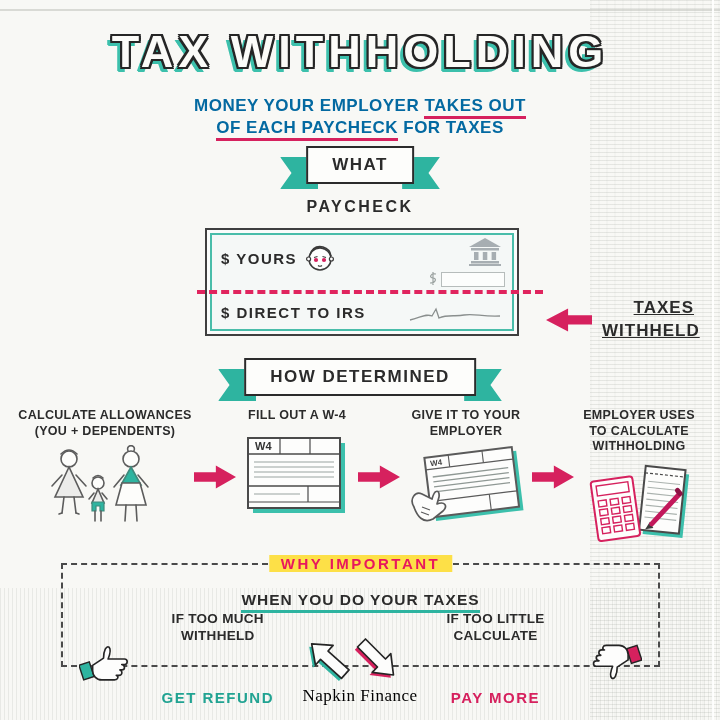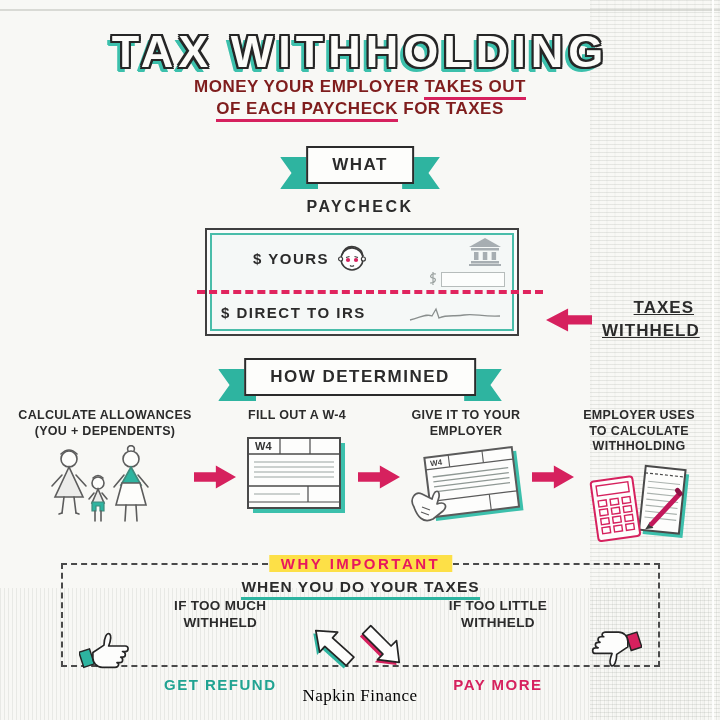--- a/index.html
+++ b/index.html
@@ -22,41 +22,41 @@
 
   
   .header{position:absolute;top:28px;left:0;right:0;text-align:center;}
   .title{
     font-size:45px;font-weight:bold;letter-spacing:5px;color:#fbfbf8;line-height:1.05;
     text-shadow:
       -2px -2px 0 #262626, 2px -2px 0 #262626, -2px 2px 0 #262626, 2px 2px 0 #262626,
       -2px 0 0 #262626, 2px 0 0 #262626, 0 -2px 0 #262626, 0 2px 0 #262626,
       -5px 4px 0 #3cc0ac, -4px 5px 0 #3cc0ac;
   }
-  .subtitle{margin-top:1px;font-size:17px;font-weight:bold;color:#7f1d1d;line-height:1.3;letter-spacing:0.5px;}
+  .subtitle{margin-top:20px;font-size:17px;font-weight:bold;color:#0369a1;line-height:1.3;letter-spacing:0.5px;}
   .subtitle .u{border-bottom:3px solid #d6215e;padding-bottom:1px;}
 
   
   .banner{position:absolute;left:50%;transform:translateX(-50%);display:flex;align-items:flex-start;}
   .wing{width:38px;height:32px;background:#2eb4a0;margin:0 -12px;transform:translateY(11px);}
   .wing-left{clip-path:polygon(0 0,100% 0,100% 100%,0 100%,30% 50%);}
   .wing-right{clip-path:polygon(0 0,100% 0,70% 50%,100% 100%,0 100%);}
   .banner-label{position:relative;z-index:1;background:#fdfdfb;border:2px solid #2b2b2b;
     padding:7px 24px;font-size:17px;font-weight:bold;letter-spacing:1.5px;}
   .what-banner{top:146px;}
   .how-banner{top:358px;}
 
   .paycheck-label{position:absolute;top:198px;left:0;right:0;text-align:center;
     font-size:16px;font-weight:bold;letter-spacing:2.5px;}
 
   
   .check{position:absolute;top:228px;left:205px;width:310px;height:104px;
     border:2px solid #3f3f3f;background:#fbfcfb;}
   .check-inner{position:absolute;inset:3px;border:2px solid #49bdaa;background:#f5f8f7;}
-  .check-row-top{position:absolute;top:12px;left:14px;display:flex;align-items:center;gap:7px;margin-left:32px;}
+  .check-row-top{position:absolute;top:12px;left:14px;display:flex;align-items:center;gap:7px;}
   .check-row-bottom{position:absolute;bottom:12px;left:14px;}
   .check-amt{font-size:15px;font-weight:bold;letter-spacing:1.5px;}
   .bank{position:absolute;top:8px;right:14px;}
   .amount-box{position:absolute;top:42px;right:12px;width:62px;height:13px;border:1px solid #b6bcbb;background:#fcfdfc;}
   .amount-squiggle{position:absolute;top:42px;right:78px;width:12px;height:13px;}
   .check-divider{position:absolute;top:60px;left:-10px;right:-26px;border-top:4px dashed #e0245e;}
   .signature{position:absolute;bottom:10px;right:14px;}
 
   .taxes-callout{position:absolute;top:297px;left:546px;display:flex;align-items:center;gap:10px;}
   .arrow-left{width:46px;height:26px;background:#d6215e;
@@ -69,21 +69,21 @@
   .s1{width:178px;} .s2{width:122px;} .s3{width:132px;} .s4{width:130px;}
   .step-label{font-size:12.5px;font-weight:bold;text-align:center;line-height:1.25;letter-spacing:0.3px;}
   .flow-arrow{width:42px;height:26px;background:#d6215e;flex:0 0 42px;margin-top:56px;
     clip-path:polygon(0 32%,52% 32%,52% 6%,100% 50%,52% 94%,52% 68%,0 68%);}
   .fig{margin-top:6px;}
 
   
   .why-box{position:absolute;left:61px;top:563px;width:595px;height:100px;border:2px dashed #4a4a4a;}
   .why-title{position:absolute;top:-10px;left:50%;transform:translateX(-50%);
     background:#fde047;padding:0 12px;color:#e8175d;font-weight:bold;font-size:15px;letter-spacing:2.5px;white-space:nowrap;}
-  .why-sub{margin-top:13px;text-align:center;}
+  .why-sub{margin-top:26px;text-align:center;}
   .why-sub span{font-size:15.5px;font-weight:bold;letter-spacing:1px;border-bottom:3px solid #2eb4a0;padding-bottom:2px;}
   .why-row{display:flex;align-items:center;justify-content:space-between;padding:2px 16px 0 16px;}
   .why-group{display:flex;align-items:center;gap:6px;}
   .why-text{text-align:center;line-height:1.25;}
   .cond{font-size:13.5px;font-weight:bold;letter-spacing:0.3px;}
   .outcome{font-size:15px;font-weight:bold;letter-spacing:1.5px;margin-top:44px;}
   .outcome.teal{color:#21a392;}
   .outcome.pink{color:#d6215e;}
 
   .footer{position:absolute;bottom:14px;left:0;right:0;text-align:center;
@@ -312,21 +312,21 @@
       </div>
 
       <div class="why-group">
         <svg width="52" height="48" viewBox="0 0 52 48">
           <g transform="rotate(45 26 24)">
             <polygon points="50,28 32,14 32,22 2,22 2,34 32,34 32,42" fill="#d6215e"></polygon>
             <polygon points="50,24 32,10 32,18 2,18 2,30 32,30 32,38" fill="#fdfdfc" stroke="#252525" stroke-width="1.8" stroke-linejoin="round"></polygon>
           </g>
         </svg>
         <div class="why-text">
-          <div class="cond">IF TOO LITTLE WITHHELD</div>
+          <div class="cond">IF TOO LITTLE CALCULATE</div>
           <div class="outcome pink">PAY MORE</div>
         </div>
         <svg width="56" height="50" viewBox="0 0 58 52">
           <g transform="rotate(180 29 30)">
             <g transform="rotate(-18 10 38)">
               <rect x="2" y="30" width="12" height="17" fill="#d6215e" stroke="#252525" stroke-width="1.6"></rect>
             </g>
             <path d="M15,33 L27,25 C27,17 30,11 33,13 C35,15 34,21 32,26 L50,26 C54,26 54,32 50,32 L47,32 C51,33 51,38 47,38 L45,38 C48,39 48,44 44,44 L41,44 C44,45 43,49 39,49 L25,49 C19,49 15,44 15,39 Z" fill="#fdfdfc" stroke="#252525" stroke-width="1.8" stroke-linejoin="round"></path>
           </g>
         </svg>

